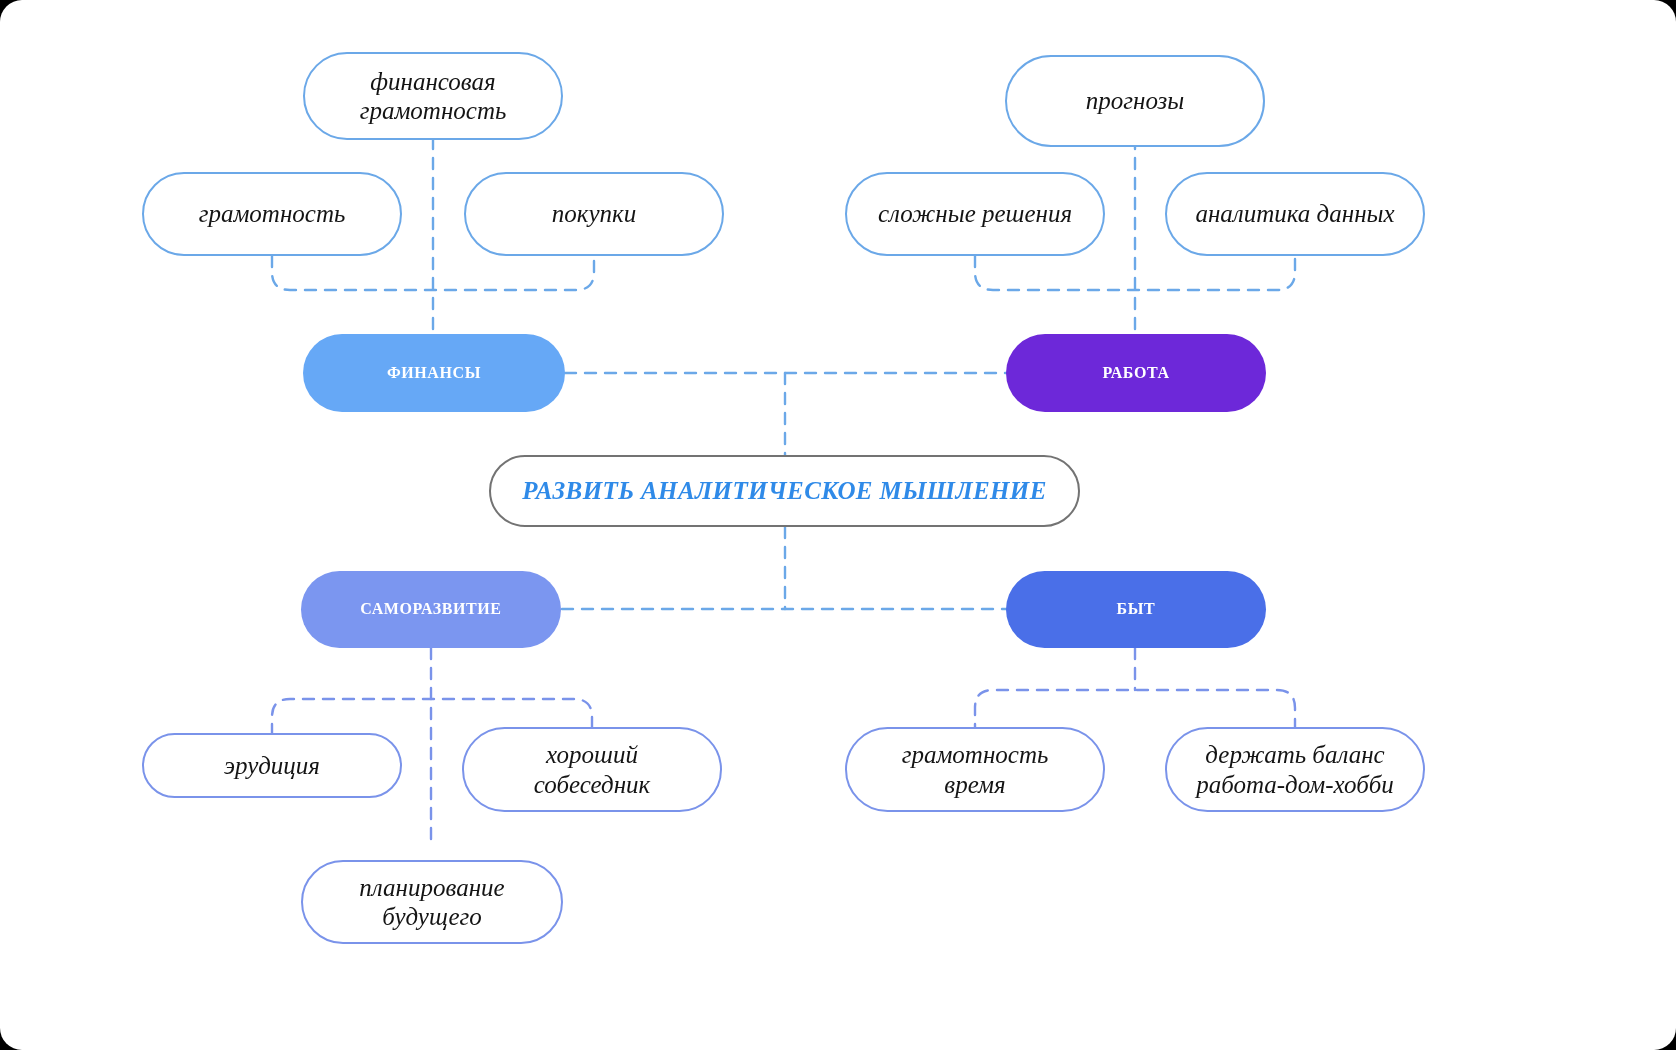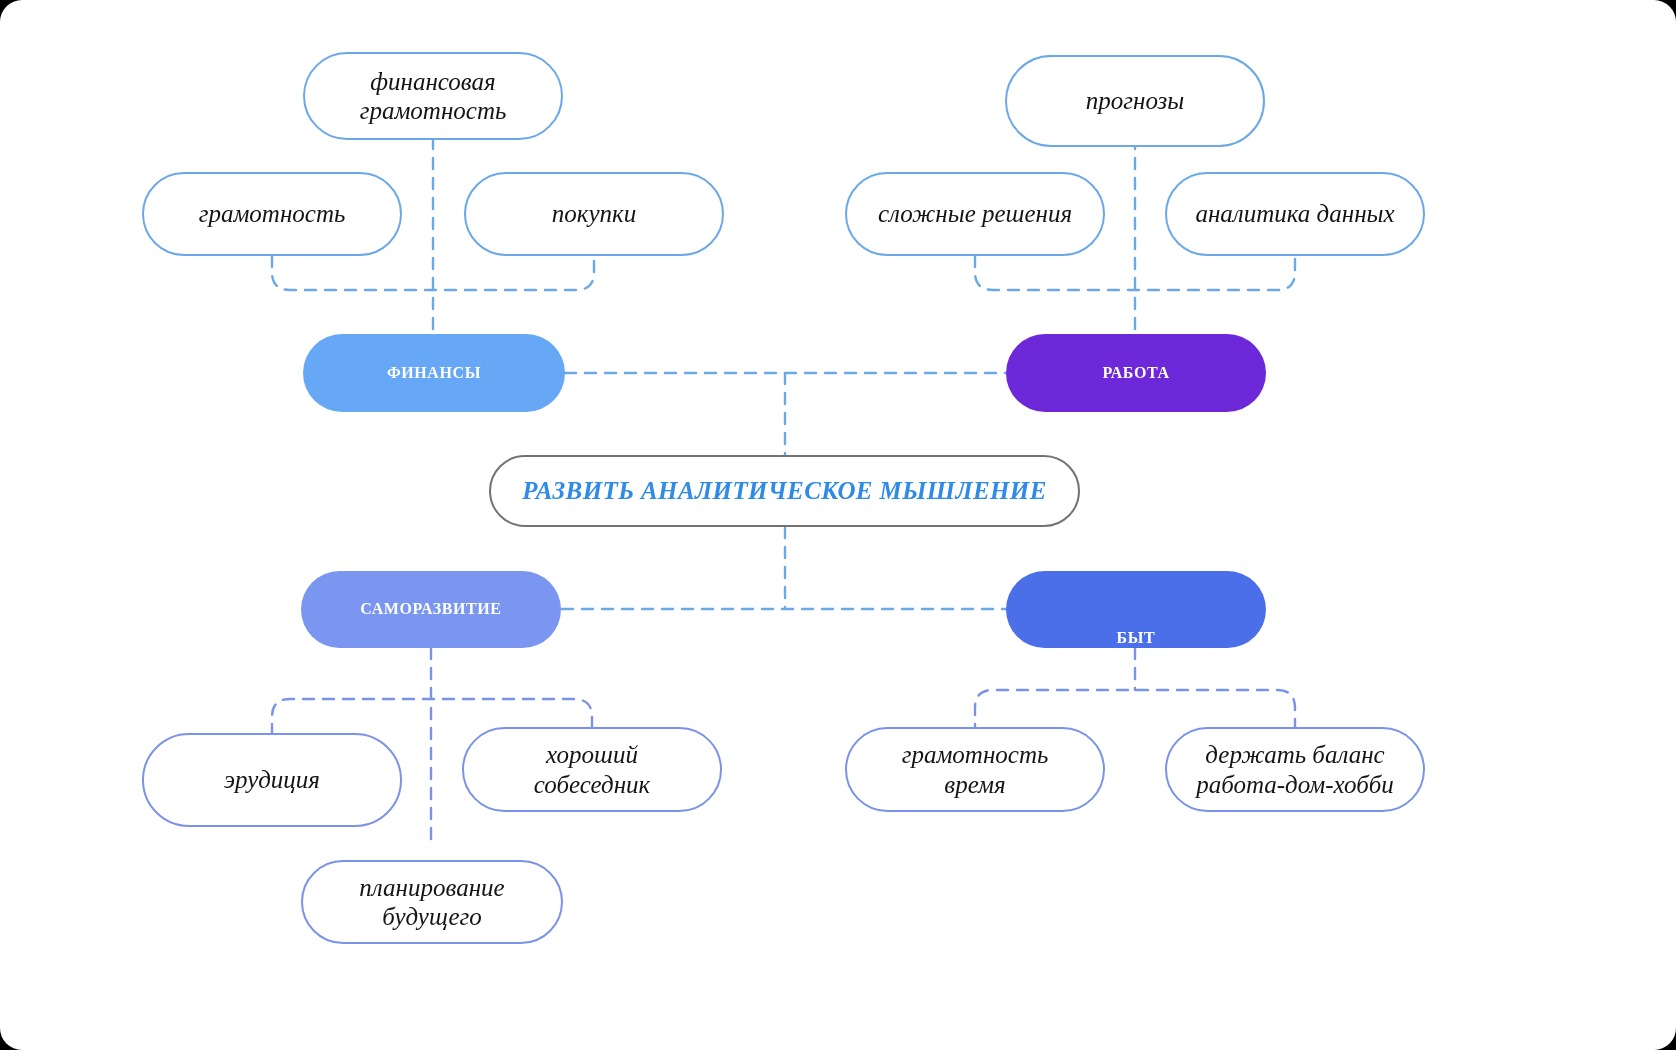--- a/index.html
+++ b/index.html
@@ -131,39 +131,39 @@
   </div>
 
   <div class="node center" style="left:489px; top:455px; width:591px; height:72px;">
     <span>РАЗВИТЬ АНАЛИТИЧЕСКОЕ МЫШЛЕНИЕ</span>
   </div>
 
   <div class="node main" style="left:301px; top:571px; width:260px; height:77px; background:#7B96F0;">
     <span>САМОРАЗВИТИЕ</span>
   </div>
 
-  <div class="node leaf purple" style="left:142px; top:733px; width:260px; height:94px;">
+  <div class="node leaf purple" style="left:142px; top:733px; width:260px; height:65px;">
     <span>эрудиция</span>
   </div>
 
   <div class="node leaf purple" style="left:462px; top:727px; width:260px; height:85px;">
     <span>
       <span>хороший</span><br>
       <span>собеседник</span>
     </span>
   </div>
 
   <div class="node leaf purple" style="left:301px; top:841px; width:262px; height:84px;margin-top:19px;">
     <span>
       <span>планирование</span><br>
       <span>будущего</span>
     </span>
   </div>
 
-  <div class="node main" style="left:1006px; top:571px; width:260px; height:77px; background:#4A6FE8;align-items:flex-end;">
+  <div class="node main" style="left:1006px; top:571px; width:260px; height:77px; background:#4A6FE8;">
     <span>БЫТ</span>
   </div>
 
   <div class="node leaf purple" style="left:845px; top:727px; width:260px; height:85px;">
     <span>
       <span>грамотность</span><br>
       <span>время</span>
     </span>
   </div>
 

